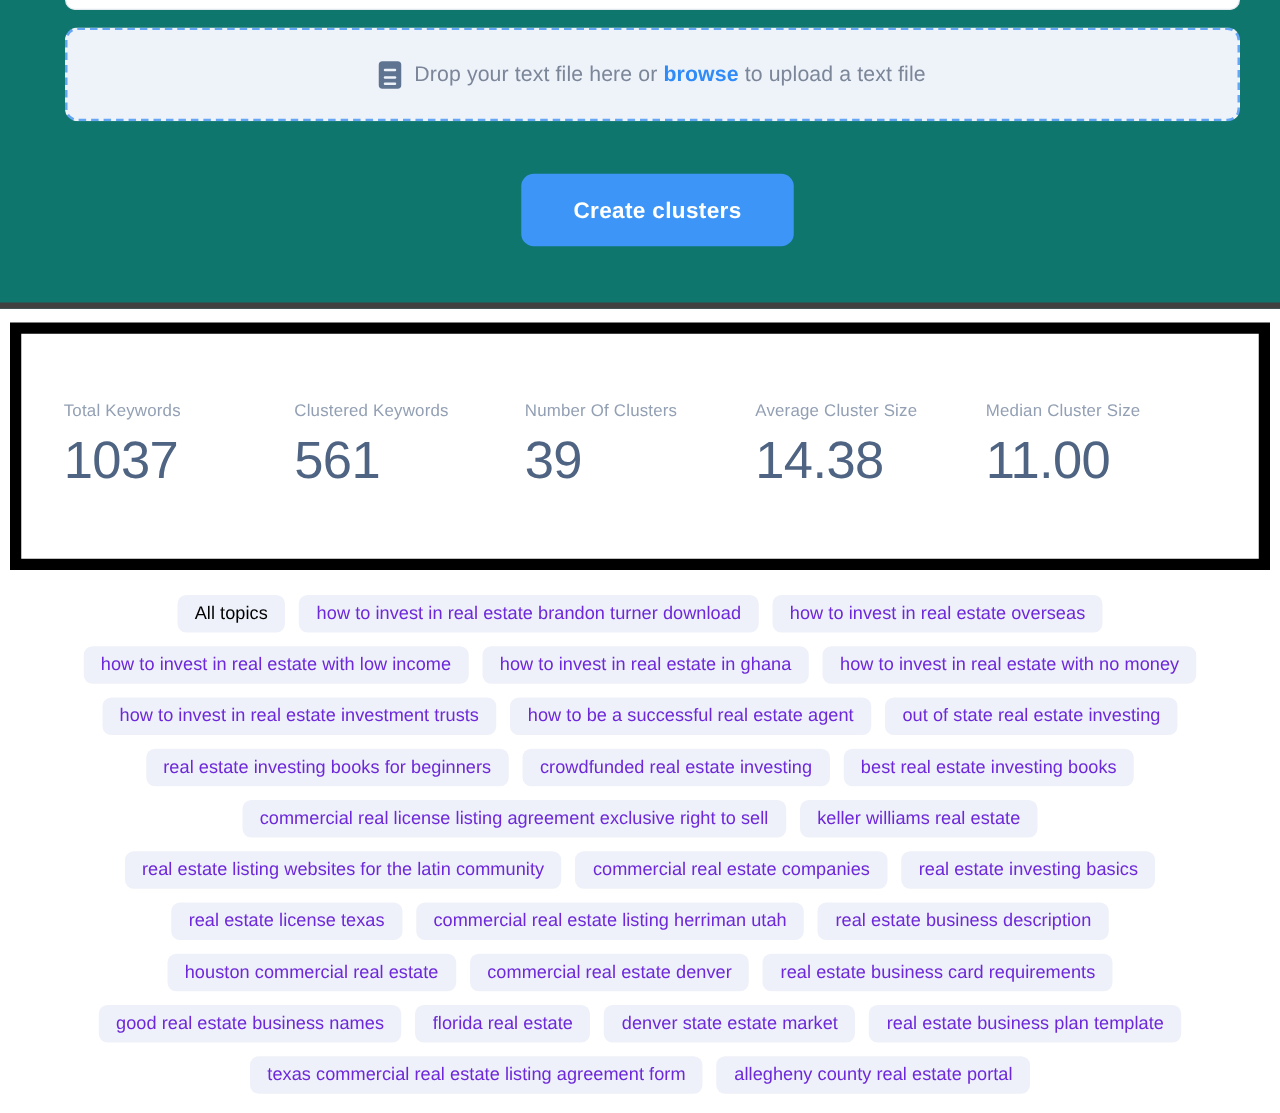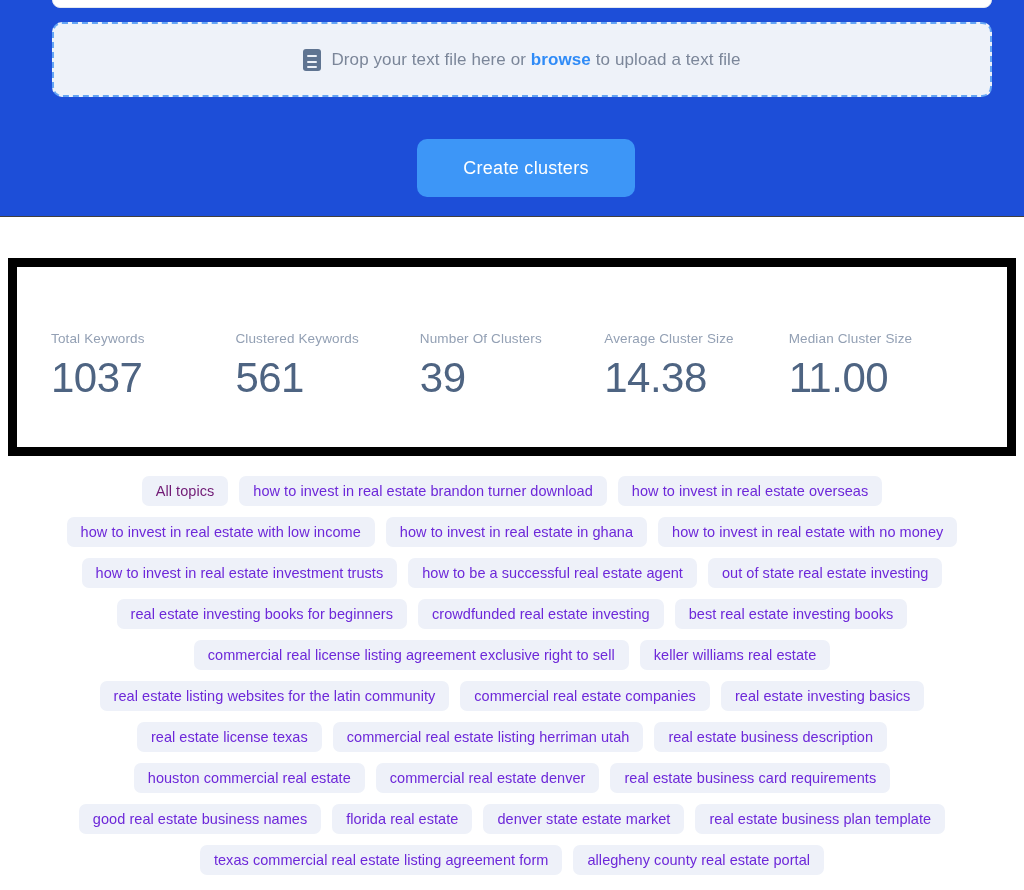--- a/index.html
+++ b/index.html
@@ -9,23 +9,23 @@
     height: 890px;
     overflow: hidden;
     background: #ffffff;
     font-family: "Liberation Sans", "DejaVu Sans", sans-serif;
   }
 
   
   .tool-panel {
     position: relative;
     width: 1024px;
-    height: 217px;
-    background: #1d4ed8;
-    border-bottom: 1px solid #404040;
+    height: 247px;
+    background: #0f766e;
+    border-bottom: 5px solid #404040;
   }
 
   .keyword-textarea {
     position: absolute;
     left: 52px;
     top: -32px;
     width: 940px;
     height: 40px;
     background: #ffffff;
     border: 1px solid #e3e8ef;
@@ -92,41 +92,41 @@
     position: absolute;
     left: 417px;
     top: 139px;
     width: 218px;
     height: 58px;
     background: #3d96f7;
     border: none;
     border-radius: 10px;
     color: #ffffff;
     font-size: 18px;
-    font-weight: normal;
+    font-weight: bold;
     letter-spacing: .3px;
     cursor: pointer;
     font-family: "Liberation Sans", "DejaVu Sans", sans-serif;
   }
 
   
   .stats-highlight {
     position: absolute;
     left: 8px;
     top: 258px;
     width: 1008px;
     height: 198px;
     border: 9px solid #000000;
     background: #ffffff;
   }
 
   .stats-row {
     position: absolute;
     left: 0;
-    top: 10px;
+    top: 0;
     width: 100%;
     height: 100%;
     display: flex;
     align-items: center;
     padding: 0 34px;
   }
 
   .stat-cell { flex: 1 1 0; }
 
   .stat-label {
@@ -165,21 +165,21 @@
     border-radius: 7px;
     padding: 6px 14px;
     font-size: 14.5px;
     color: #6d28d9;
     line-height: 18px;
     white-space: nowrap;
     cursor: pointer;
     letter-spacing: .05px;
   }
 
-  .tag.is-active { color: #701a75; }
+  .tag.is-active { color: #000000; }
 </style>
 </head>
 <body>
 
 <div class="tool-panel">
 
   <textarea class="keyword-textarea" placeholder="Paste your keywords here, one per line" style="">texas real estate licensing</textarea>
 
   <div class="dropzone">
     <span class="file-icon"></span>

